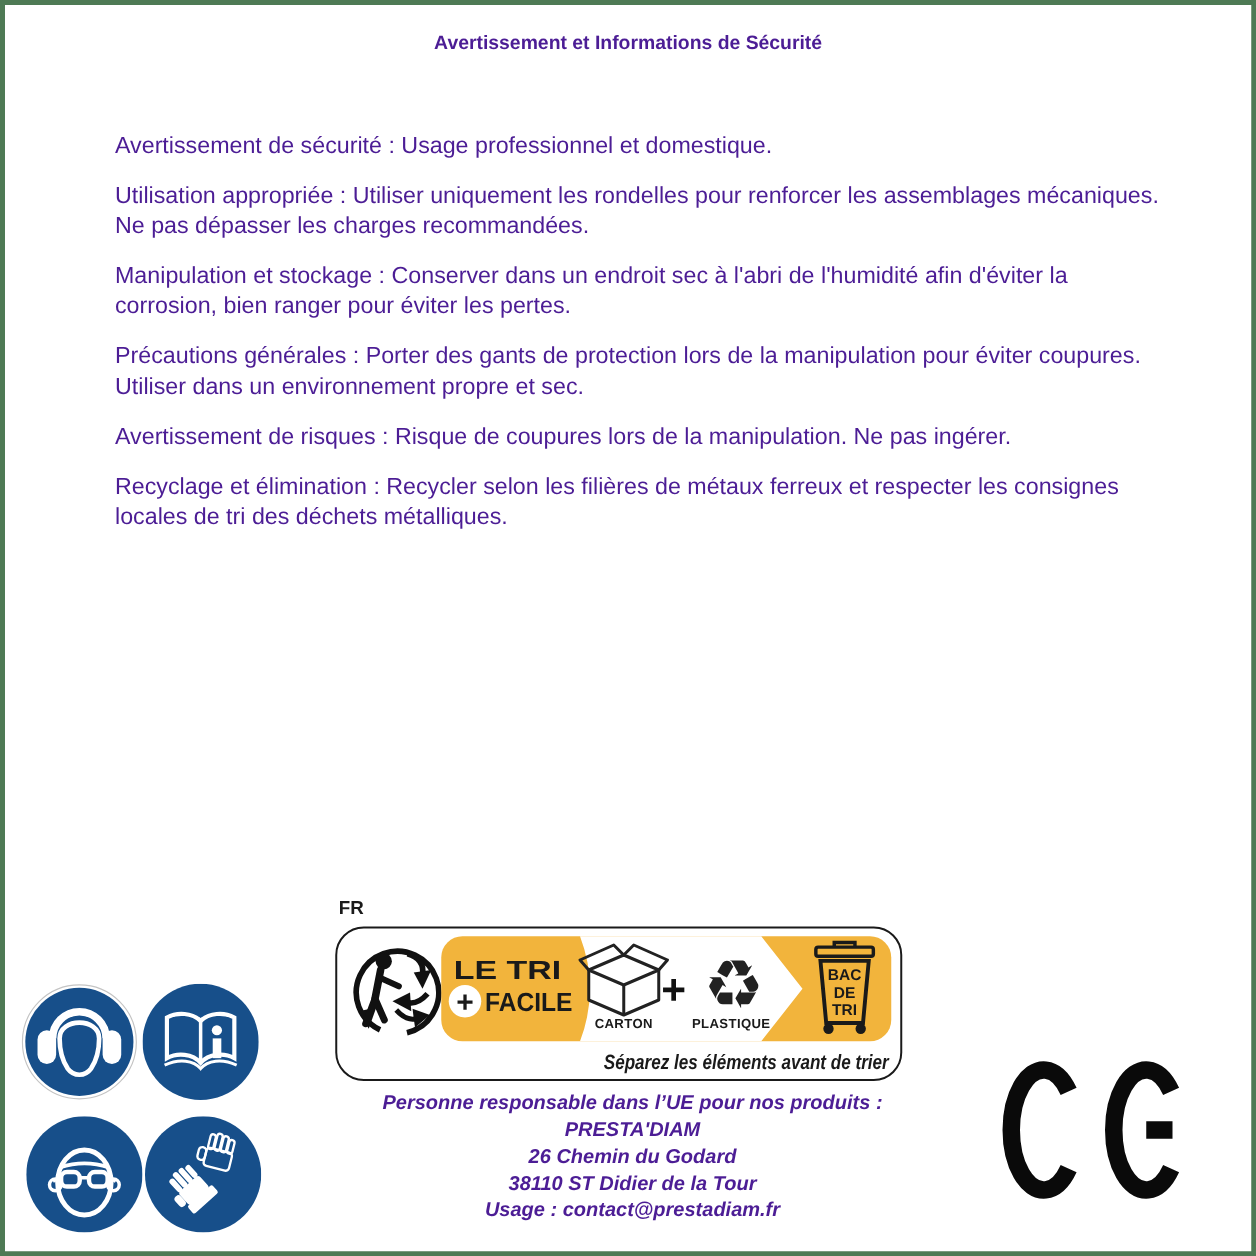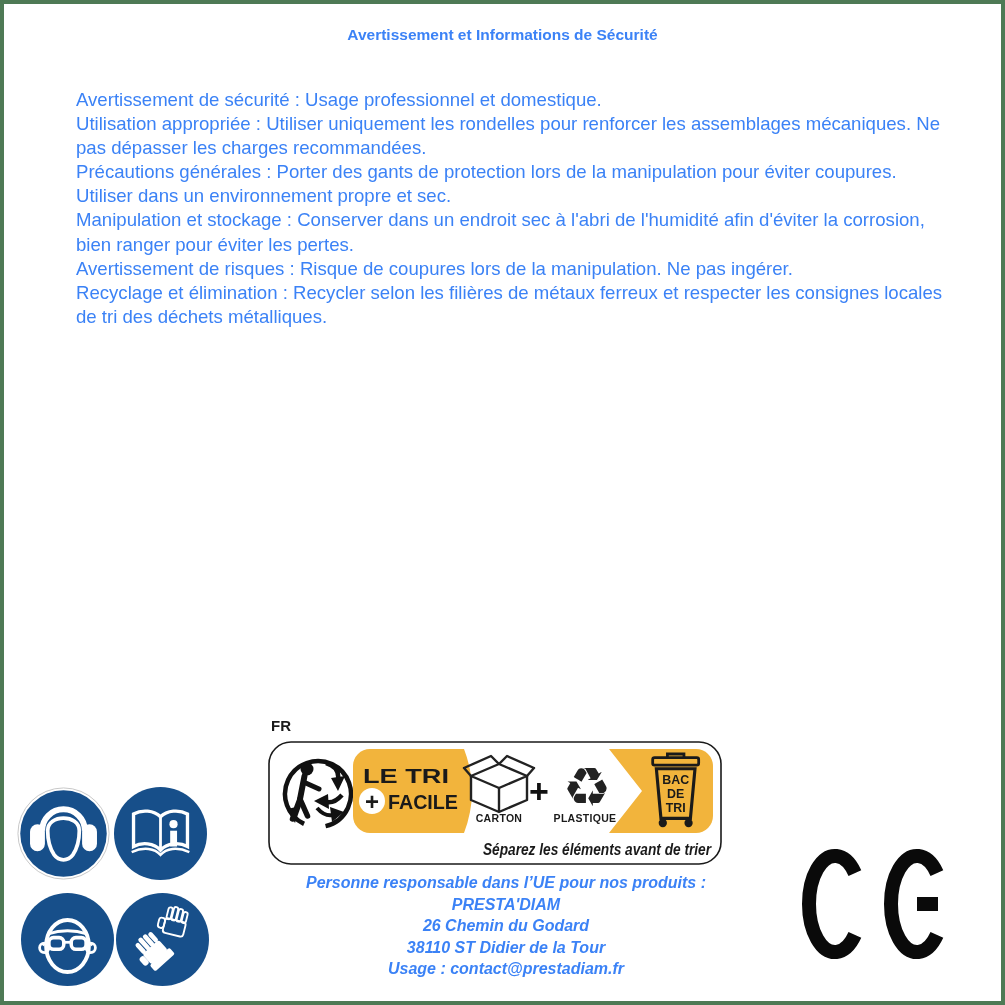--- a/index.html
+++ b/index.html
@@ -3,32 +3,32 @@
 <meta charset="utf-8">
 <style>
   html,body{margin:0;padding:0;background:#fff;}
   .page{
     position:relative;
     width:1005px;height:1005px;
     box-sizing:border-box;
     background:#fff;
     border:4px solid #4E7A55;
     font-family:"Liberation Sans", sans-serif;
-    color:#3b82f6;
+    color:#4c1d95;
     overflow:hidden;
   }
   .doc-title{
     position:absolute;top:22px;left:0;width:100%;
     text-align:center;font-size:15.5px;font-weight:bold;
   }
   .body-text{
     position:absolute;left:72px;top:84px;width:874px;
     font-size:18.6px;line-height:24.1px;
   }
-  .body-text p{margin:0;padding:0;}
+  .body-text p{margin:16px;padding:0;}
   .picto-grid{
     position:absolute;left:13px;top:783px;width:195px;height:200px;
   }
   .picto{position:absolute;}
   .triman-wrap{position:absolute;left:263px;top:705px;}
   svg text{font-family:"Liberation Sans", sans-serif;}
   .address{
     position:absolute;left:202px;top:868px;width:600px;
     text-align:center;font-weight:bold;font-size:16px;line-height:21.5px;font-style:italic;
   }
@@ -38,22 +38,22 @@
 </head>
 <body>
 
 <div class="page">
 
   <div class="doc-title">Avertissement et Informations de Sécurité</div>
 
   <div class="body-text">
     <p>Avertissement de sécurité : Usage professionnel et domestique.</p>
     <p>Utilisation appropriée : Utiliser uniquement les rondelles pour renforcer les assemblages mécaniques. Ne pas dépasser les charges recommandées.</p>
+    <p>Manipulation et stockage : Conserver dans un endroit sec à l'abri de l'humidité afin d'éviter la corrosion, bien ranger pour éviter les pertes.</p>
     <p>Précautions générales : Porter des gants de protection lors de la manipulation pour éviter coupures. Utiliser dans un environnement propre et sec.</p>
-    <p>Manipulation et stockage : Conserver dans un endroit sec à l'abri de l'humidité afin d'éviter la corrosion, bien ranger pour éviter les pertes.</p>
     <p>Avertissement de risques : Risque de coupures lors de la manipulation. Ne pas ingérer.</p>
     <p>Recyclage et élimination : Recycler selon les filières de métaux ferreux et respecter les consignes locales de tri des déchets métalliques.</p>
   </div>
 
   <div class="picto-grid">
 
     <svg class="picto" style="left:0;top:0" width="93" height="93" viewBox="0 0 100 100">
       <circle cx="50" cy="50" r="49" fill="none" stroke="#c4c4c4" stroke-width="1"></circle>
       <circle cx="50" cy="50" r="46.5" fill="#174F8A"></circle>
       <path d="M27,47 A23,23 0 0 1 73,47" fill="none" stroke="#fff" stroke-width="6.5"></path>

